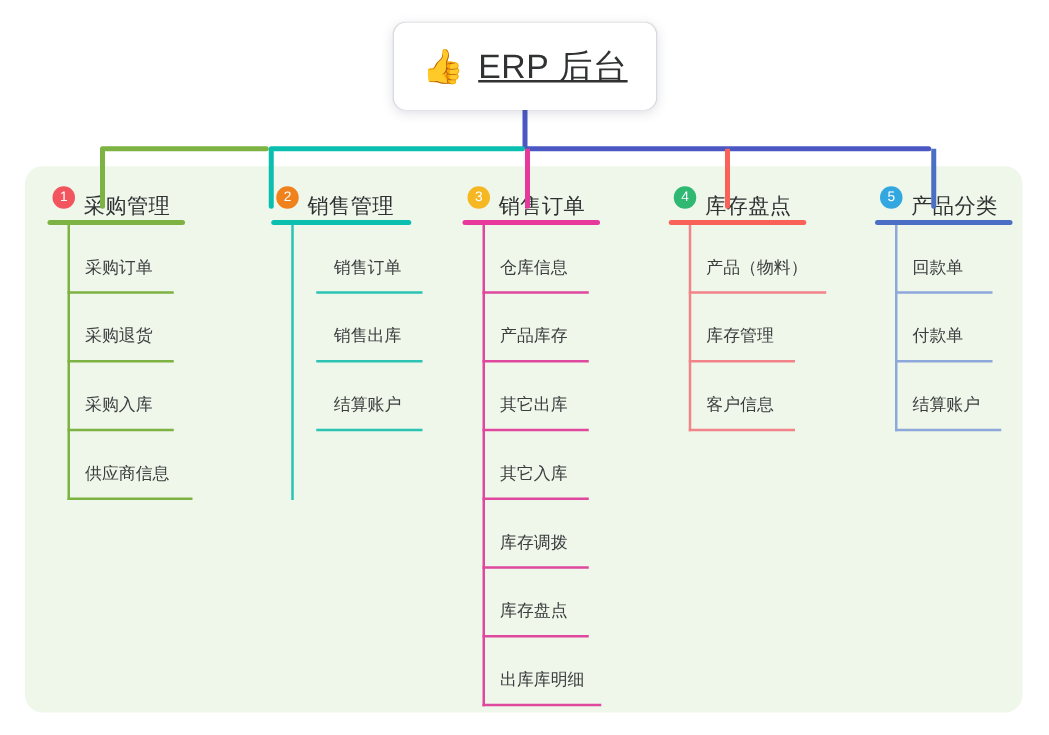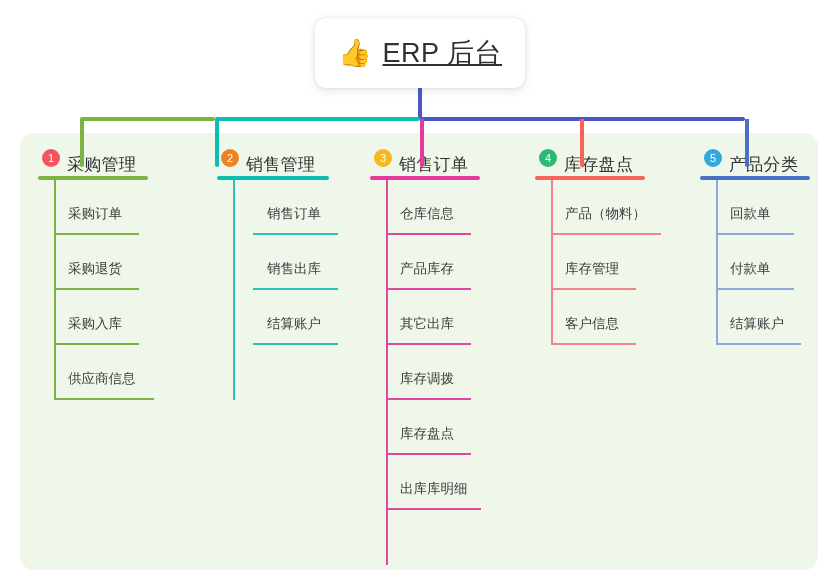--- a/index.html
+++ b/index.html
@@ -251,20 +251,24 @@
           </div>
           <div class="leaf">
             <span class="leaf-label">产品库存</span>
             <div class="leaf-rule" style="width: 85px;"></div>
           </div>
           <div class="leaf">
             <span class="leaf-label">其它出库</span>
             <div class="leaf-rule" style="width: 85px;"></div>
           </div>
           <div class="leaf">
+            <span class="leaf-label">其它入库</span>
+            <div class="leaf-rule" style="width: 85px;"></div>
+          </div>
+          <div class="leaf">
             <span class="leaf-label">库存调拨</span>
             <div class="leaf-rule" style="width: 85px;"></div>
           </div>
           <div class="leaf">
             <span class="leaf-label">库存盘点</span>
             <div class="leaf-rule" style="width: 85px;"></div>
           </div>
           <div class="leaf">
             <span class="leaf-label">出库库明细</span>
             <div class="leaf-rule" style="width: 95px;"></div>

